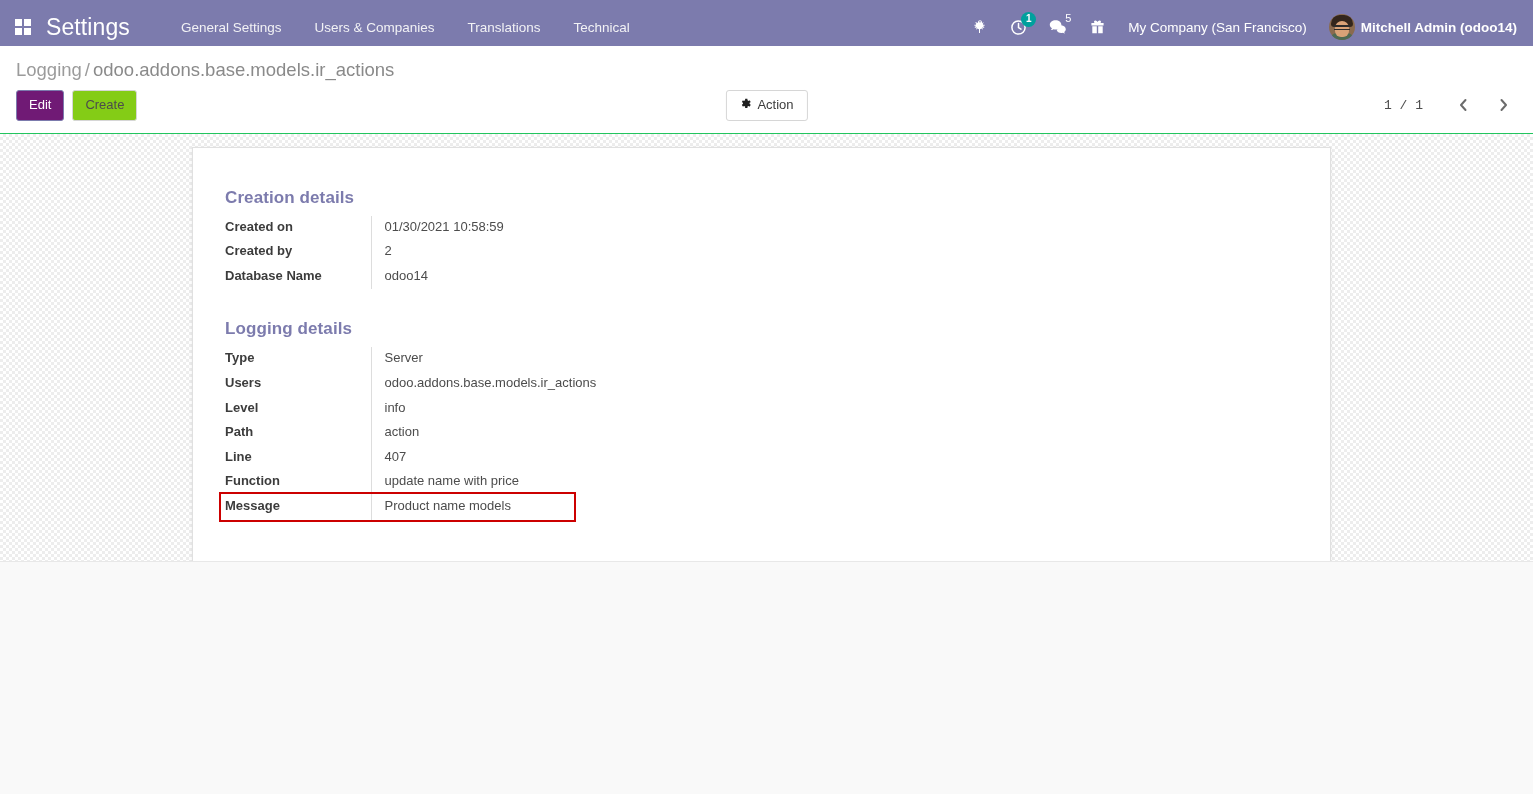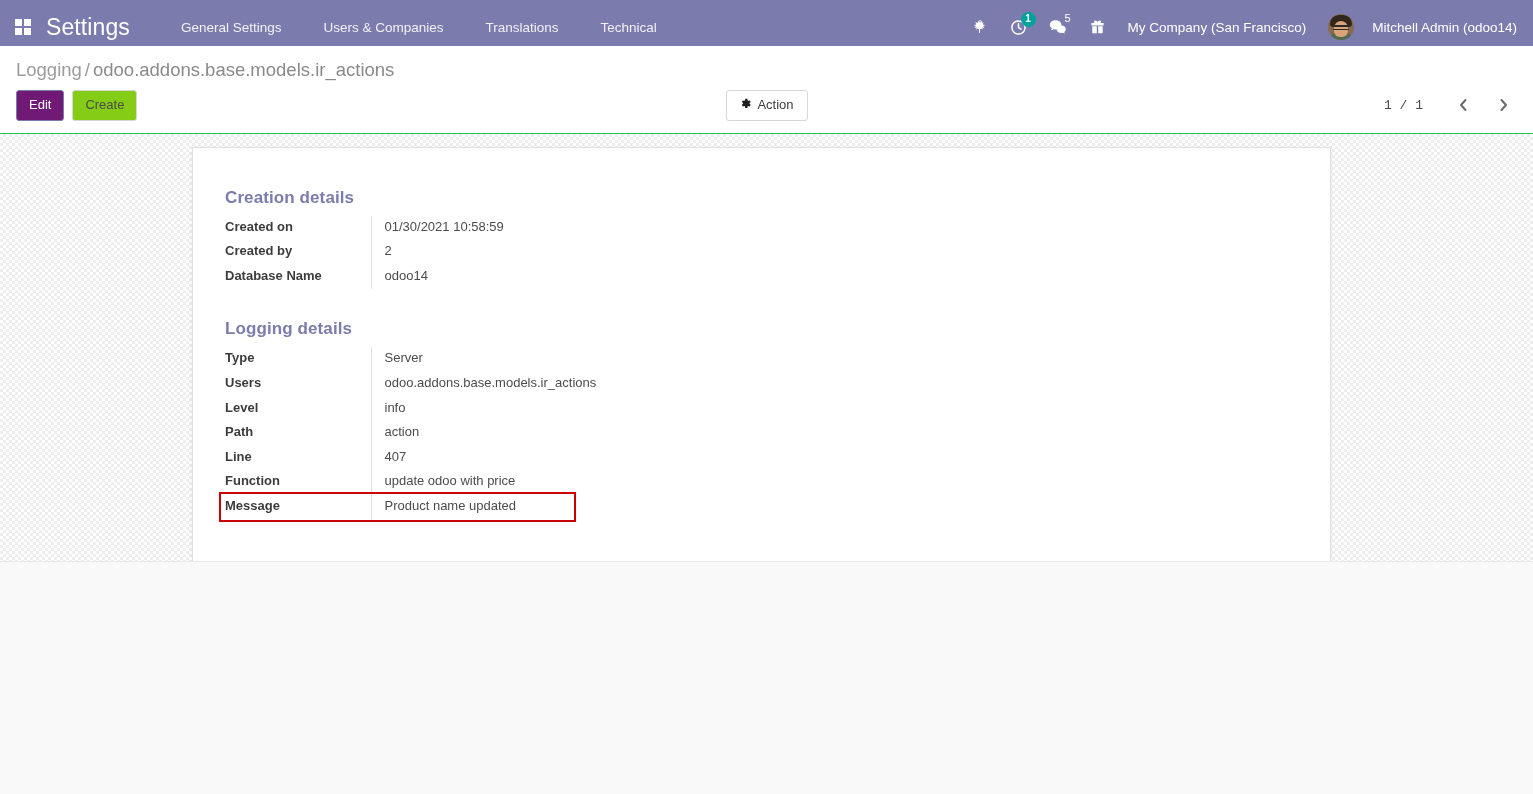--- a/index.html
+++ b/index.html
@@ -53,21 +53,21 @@
     font-size: 23px;
     font-weight: 400;
     color: #ffffff;
     margin-right: 38px;
     letter-spacing: 0.1px;
   }
 
   .nav-menu {
     display: flex;
     align-items: center;
-    gap: 16px;
+    gap: 7px;
   }
   .nav-menu-item {
     font-size: 13.5px;
     color: #f2f2f5;
     padding: 14px 13px;
     cursor: pointer;
     white-space: nowrap;
   }
 
   #navbar-right {
@@ -118,21 +118,22 @@
     padding: 14px 12px;
     cursor: pointer;
     white-space: nowrap;
   }
 
   #user-menu {
     display: flex;
     align-items: center;
     padding: 0 4px 0 10px;
     cursor: pointer;
-    gap: 18px;
+    gap: 6px;
+    font-weight: bold;
   }
   #avatar {
     width: 26px;
     height: 26px;
     border-radius: 50%;
     overflow: hidden;
     flex: none;
     background: #8a6a4e;
     position: relative;
   }
@@ -487,25 +488,25 @@
         <tr class="field-row">
           <td class="field-label">Path</td>
           <td class="field-value">action</td>
         </tr>
         <tr class="field-row">
           <td class="field-label">Line</td>
           <td class="field-value">407</td>
         </tr>
         <tr class="field-row">
           <td class="field-label">Function</td>
-          <td class="field-value">update odoo with price</td>
+          <td class="field-value">update name with price</td>
         </tr>
         <tr class="field-row highlighted">
           <td class="field-label">Message</td>
-          <td class="field-value">Product name updated</td>
+          <td class="field-value">Product name models</td>
         </tr>
       </tbody>
         </table>
     </div>
 
   </div>
 
   <div id="highlight-box" style="left: 219px; top: 358.344px; width: 357px; height: 29.5938px; border-color: rgb(204, 0, 0);"></div>
 </div>
 

